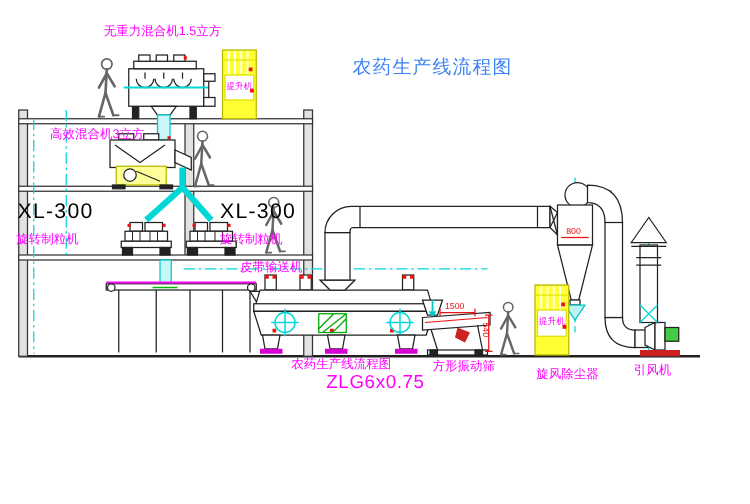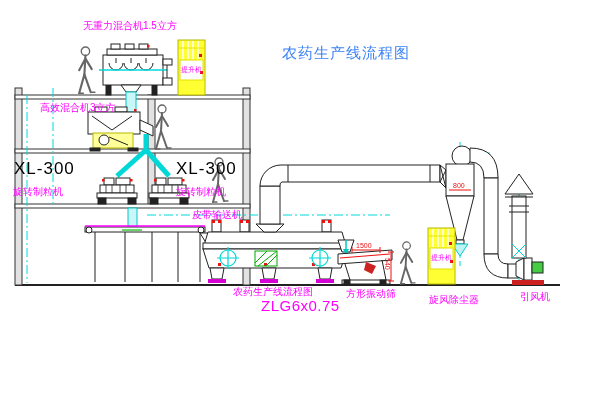--- a/index.html
+++ b/index.html
@@ -250,21 +250,21 @@
 <div class="lbl" style="left:40px;top:103px;">高效混合机3立方</div>
 <div class="lbl-model" style="left:14px;top:160px;">XL-300</div>
 <div class="lbl" style="left:13px;top:187px;">旋转制粒机</div>
 <div class="lbl-model" style="left:176px;top:160px;">XL-300</div>
 <div class="lbl" style="left:176px;top:187px;">旋转制粒机</div>
 <div class="lbl" style="left:149px;top:210px;margin-left:43px;">皮带输送机</div>
 <div class="lbl" style="left:233px;top:287px;">农药生产线流程图</div>
 <div class="lbl-model-sm" style="left:229px;top:298px;margin-left:32px;">ZLG6x0.75</div>
 <div class="lbl" style="left:346px;top:289px;">方形振动筛</div>
 <div class="lbl" style="left:429px;top:295px;">旋风除尘器</div>
-<div class="lbl" style="left:520px;top:292px;">引风机</div>
+<div class="lbl" style="left:507px;top:292px;">引风机</div>
 
 <div class="cab-txt" style="left:181px;top:66px;">提升机</div>
 <div class="cab-txt" style="left:431px;top:254px;">提升机</div>
 
 <div class="dim" style="left:453px;top:182px;">800</div>
 <div class="dim" style="left:356px;top:242px;">1500</div>
 <div class="dim-v" style="left:384px;top:258px;">540</div>
 
 </div>
 

